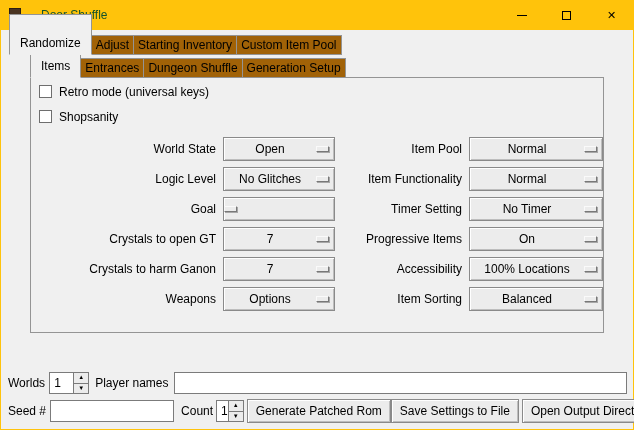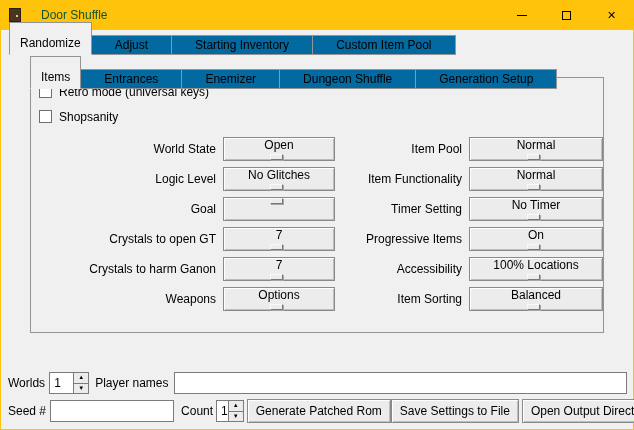--- a/index.html
+++ b/index.html
@@ -25,29 +25,29 @@
   .glyph-max { width:9px; height:9px; border:1px solid #000; display:block; }
   .glyph-close { font-size:11px; color:#000; line-height:1; }
 
   .content {
     position:absolute; top:30px; left:1px; width:632px; height:399px;
     background:#f0f0f0;
   }
 
   .tabs { position:absolute; display:flex; align-items:flex-end; }
   .tabs1 { top:3px; left:8px; height:22px; }
-  .tabs2 { top:20px; left:29px; height:39px; z-index:2; }
+  .tabs2 { top:26px; left:29px; height:22px; z-index:2; }
   .tab {
-    background:#0369a1; border:1px solid #949494; font-size:12px; line-height:14px;
-    padding:2px 23px; white-space:nowrap; cursor:default;
+    background:#a16207; border:1px solid #949494; font-size:12px; line-height:14px;
+    padding:2px 4px; white-space:nowrap; cursor:default;
   }
   .tab + .tab { margin-left:-1px; }
   .tab.active {
     background:#f0f0f0; border-bottom-color:#f0f0f0;
-    padding:13px 10px 4px; position:relative; z-index:3;
+    padding:21px 10px 4px; position:relative; z-index:3;
   }
 
   .panel {
     position:absolute; top:47px; left:29px; width:574px; height:256px;
     border:1px solid #949494; background:#f0f0f0; z-index:1;
   }
 
   .check-row { display:flex; align-items:flex-start; margin:7px 0 0 8px; height:20px; }
   .check-row + .check-row { margin-top:5px; }
   .checkbox { width:13px; height:13px; background:#fff; border:1px solid #6e6e6e; }
@@ -56,21 +56,21 @@
   .options-grid {
     display:grid; grid-template-columns:177px 112px 120px 134px;
     column-gap:7px; row-gap:6px; margin:7px 0 0 8px; align-items:center;
   }
   .optlabel { font-size:12px; text-align:right; color:#000; white-space:nowrap; }
 
   .btn3d {
     background:#ececec; border:1px solid #8a8a8a; color:#000;
     box-shadow:inset 1px 1px 0 #ffffff, inset -1px -1px 0 #bdbdbd;
   }
-  .optmenu { height:24px; display:flex; align-items:center; cursor:default;flex-direction:column; }
+  .optmenu { height:24px; display:flex; align-items:center; cursor:default; }
   .optval { flex:1; text-align:center; font-size:12px; color:#000; white-space:nowrap; }
   .indicator {
     width:13px; height:6px; margin-right:5px; background:#ececec;
     border:1px solid; border-color:#fafafa #787878 #787878 #fafafa;
     box-shadow:1px 1px 0 #a7a7a7;
   }
 
   .row-a, .row-b {
     position:absolute; left:7px; right:6px; height:24px;
     display:flex; align-items:center;
@@ -128,21 +128,20 @@
     <div class="tabs tabs1">
       <div class="tab active">Randomize</div>
       <div class="tab">Adjust</div>
       <div class="tab">Starting Inventory</div>
       <div class="tab">Custom Item Pool</div>
     </div>
 
     <div class="tabs tabs2">
       <div class="tab active">Items</div>
       <div class="tab">Entrances</div>
-      <div class="tab">Enemizer</div>
       <div class="tab">Dungeon Shuffle</div>
       <div class="tab">Generation Setup</div>
     </div>
 
     <div class="panel">
 
       <div class="check-row">
         <div class="checkbox"></div>
         <span class="check-label">Retro mode (universal keys)</span>
       </div>

